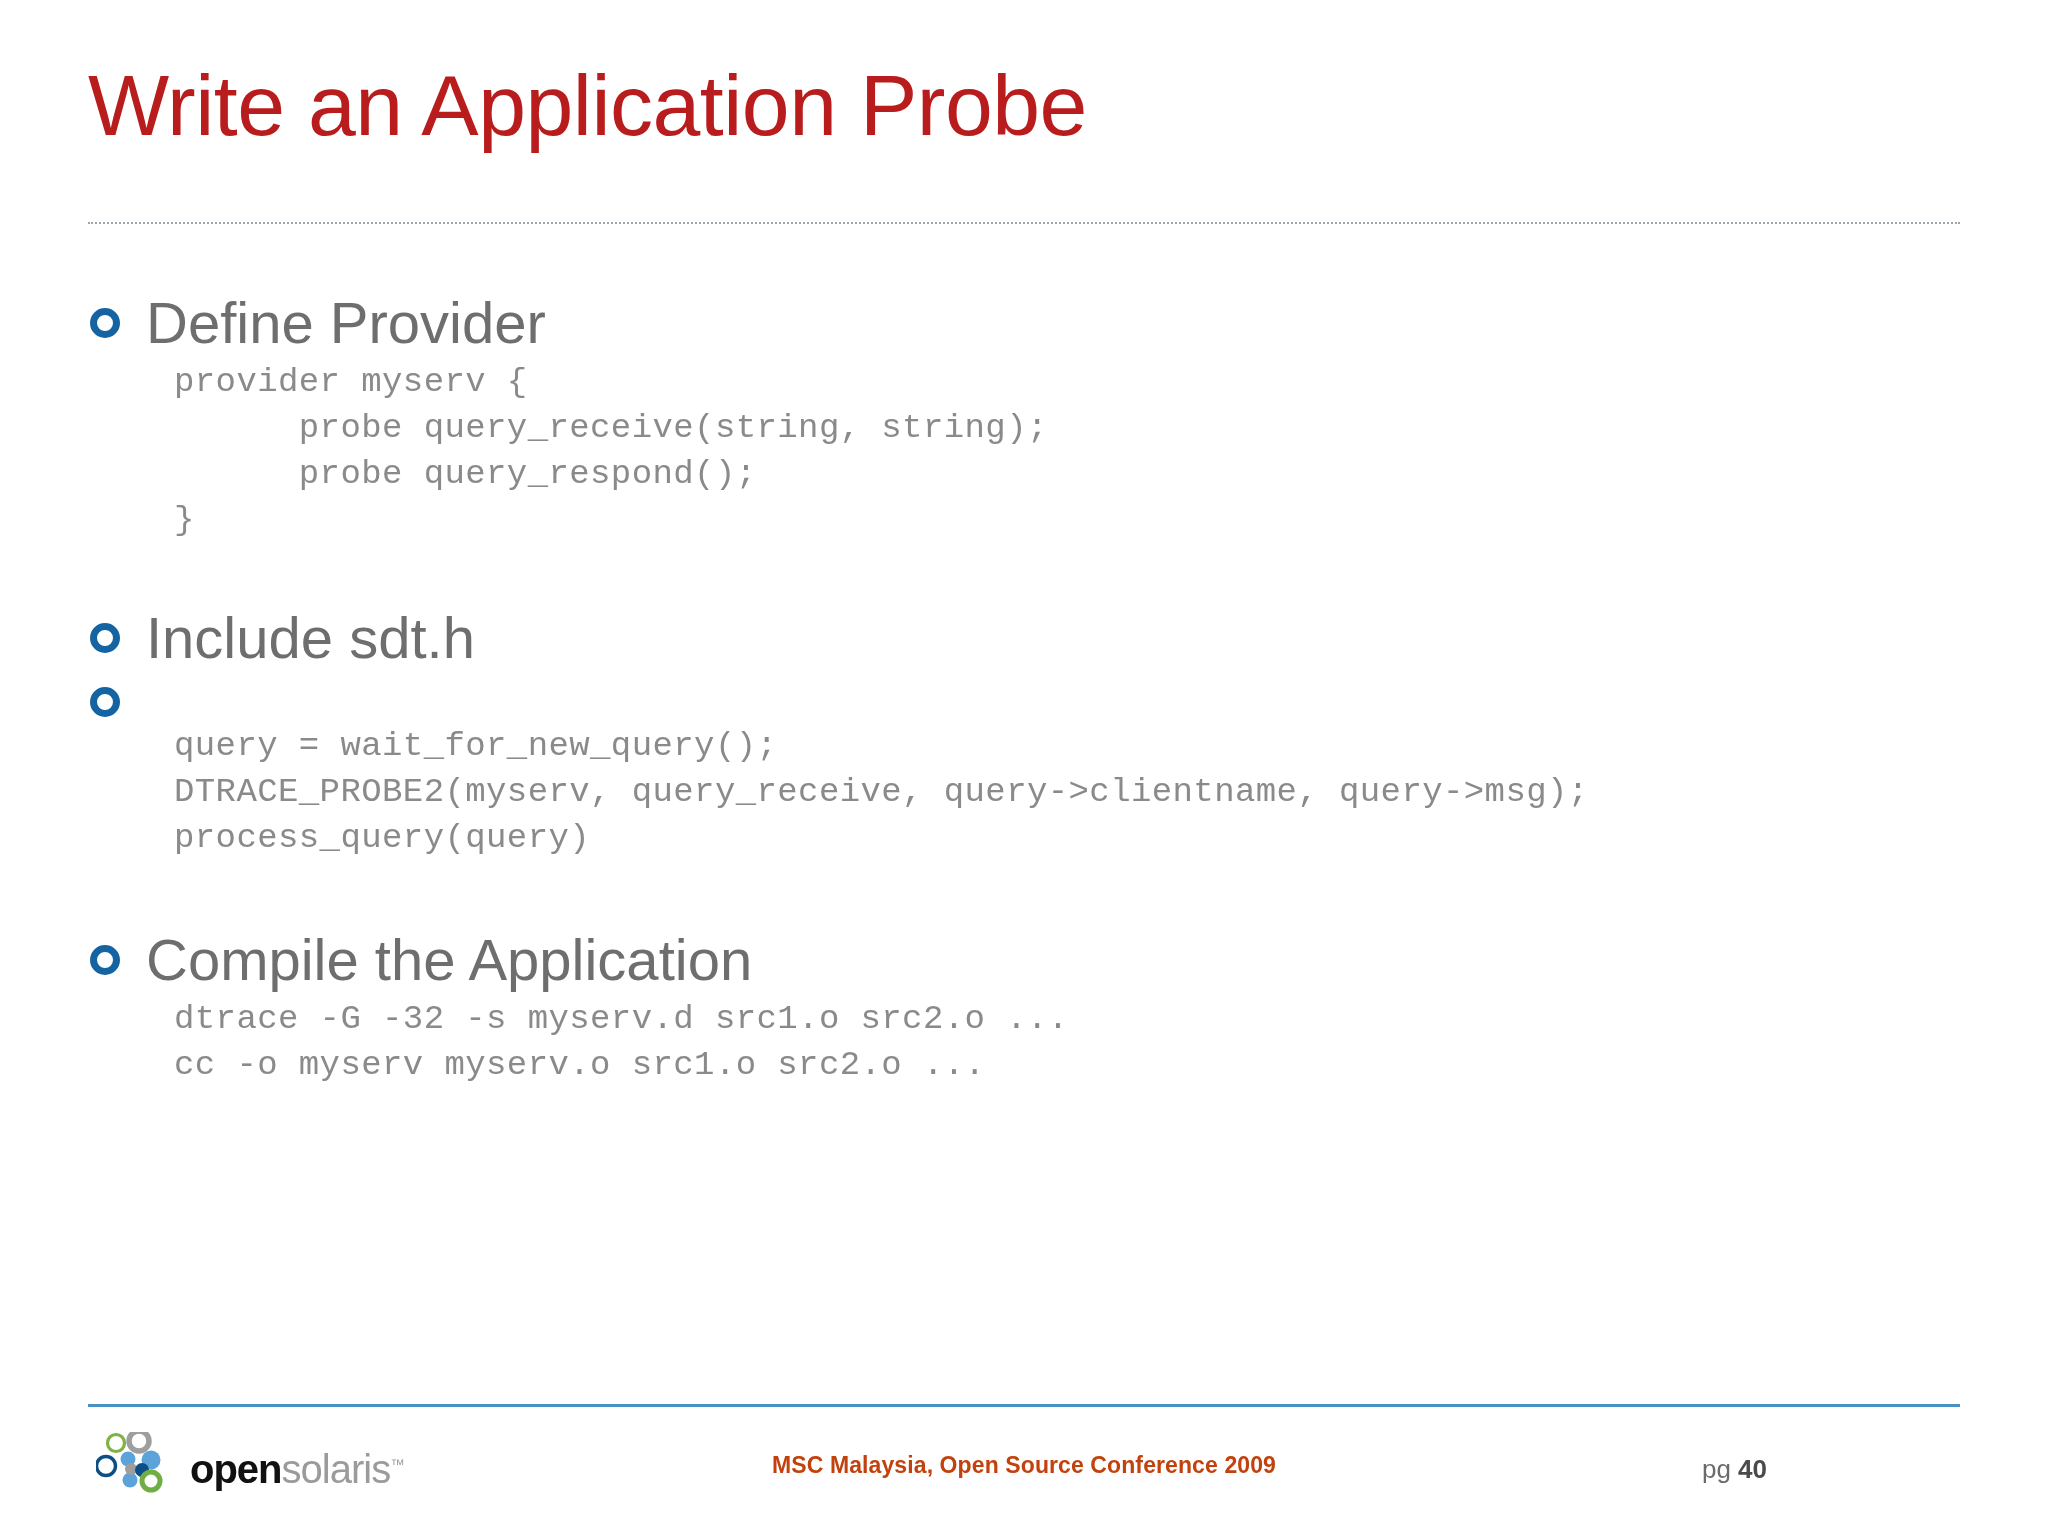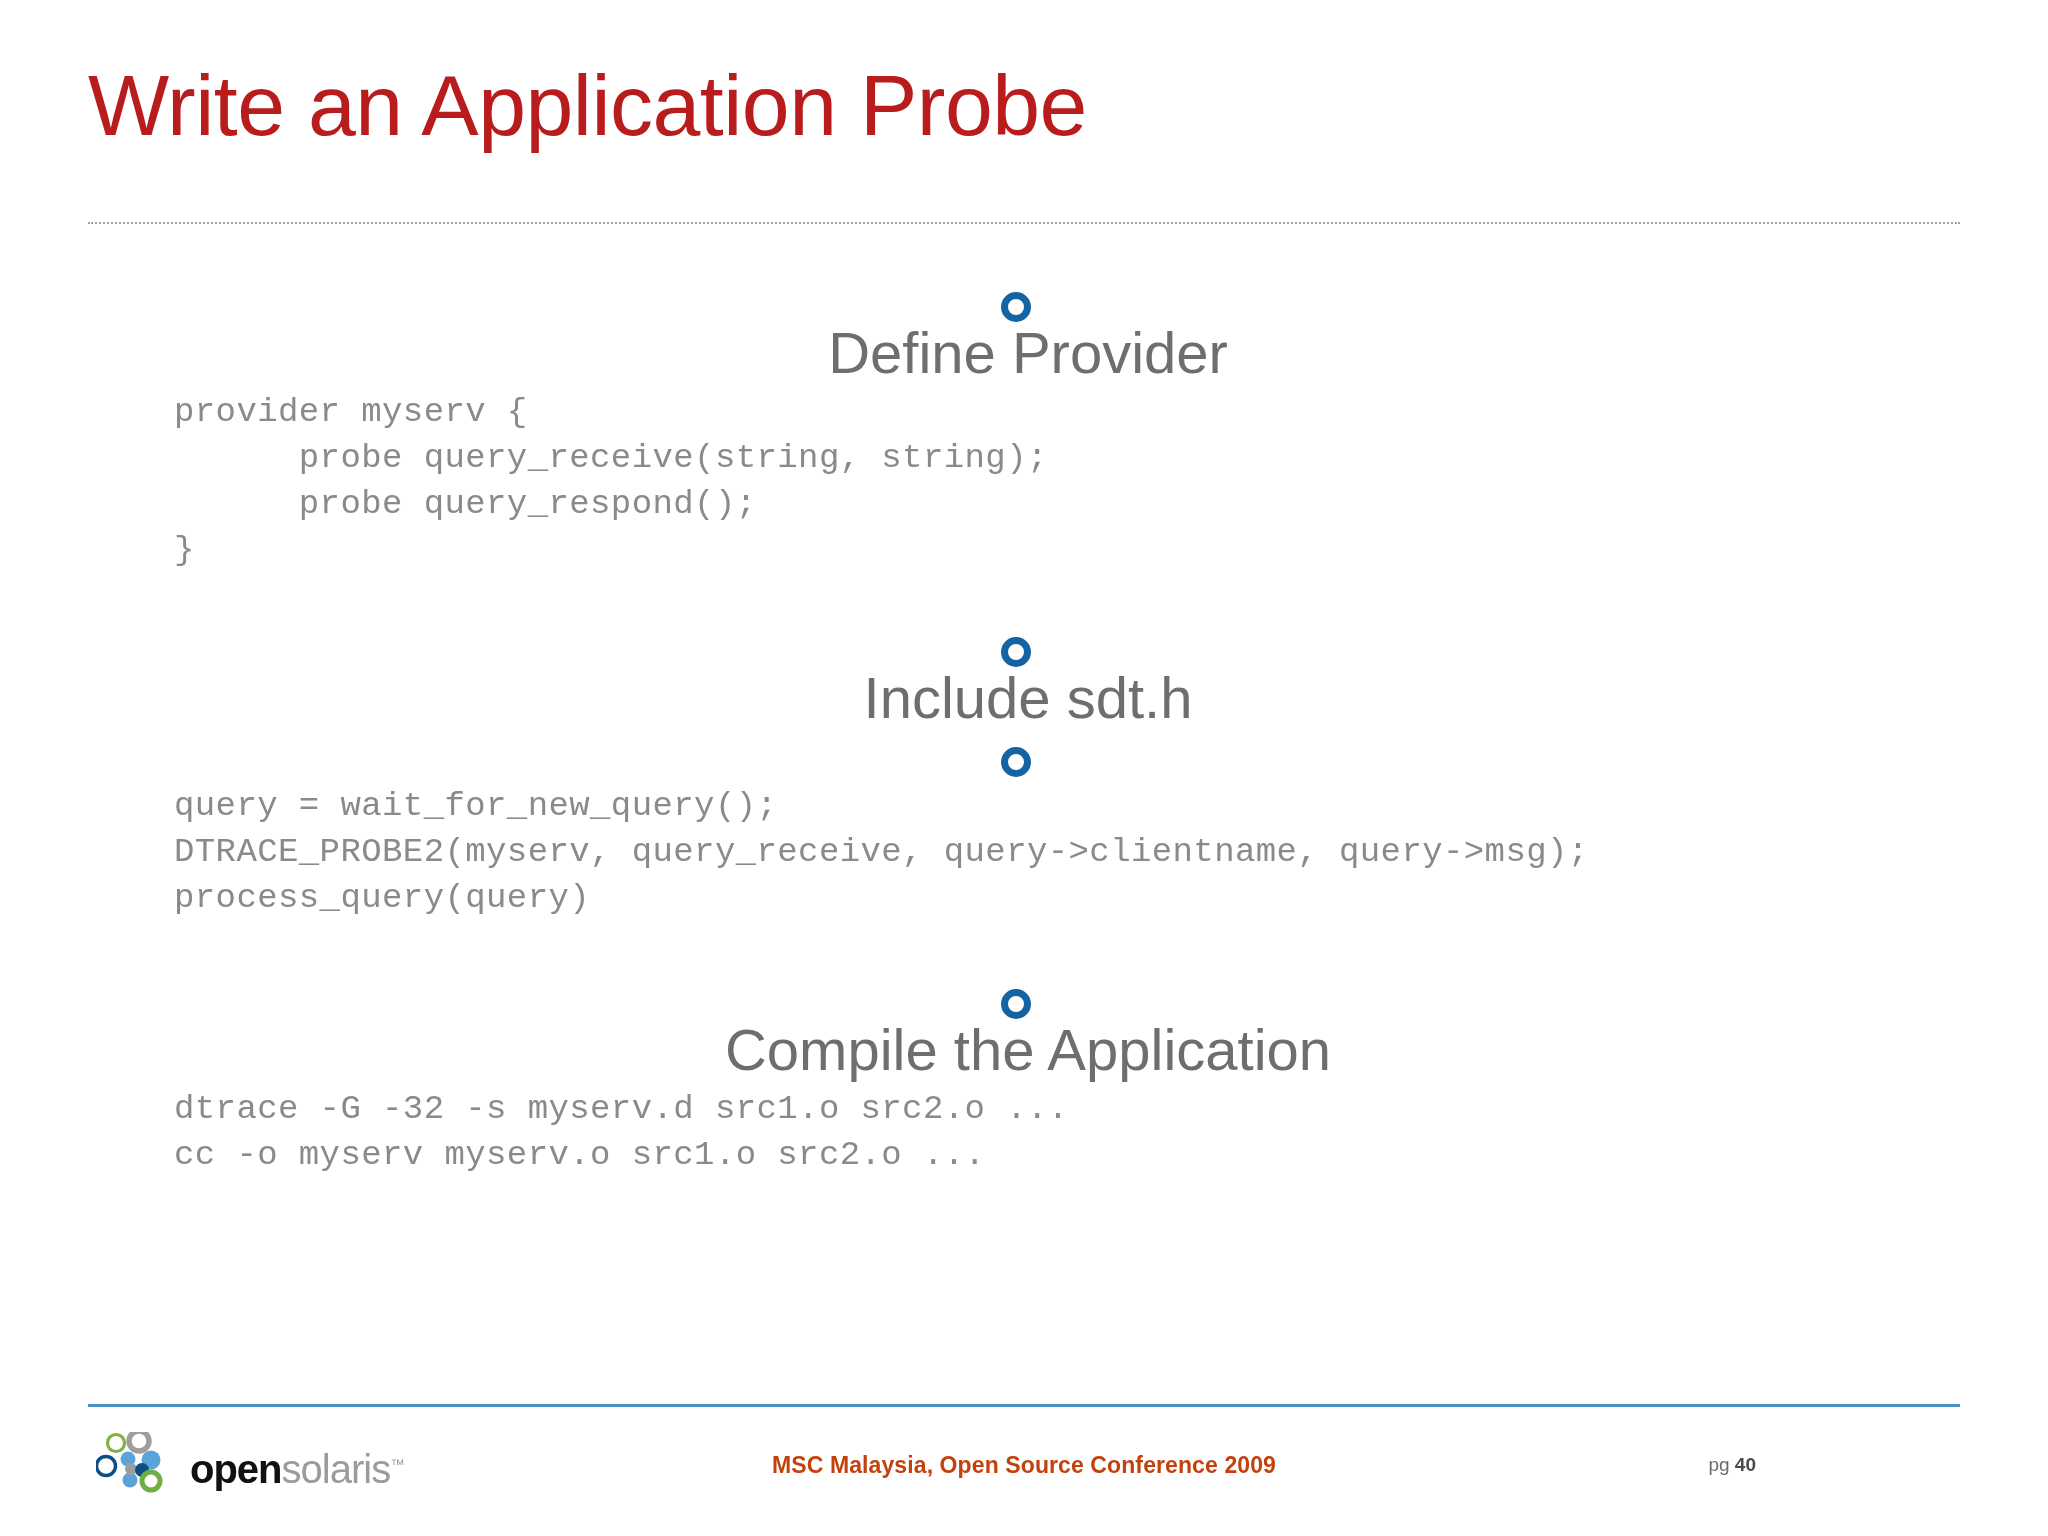--- a/index.html
+++ b/index.html
@@ -52,21 +52,20 @@
     top: 292px;
     width: 1880px;
   }
 
   .block { position: relative; }
 
   .bullet-row {
     display: flex;
     align-items: center;
     position: relative;
-    flex-direction: column;
   }
 
   .bullet-ring {
     width: 30px;
     height: 30px;
     border: 7px solid #1463A3;
     border-radius: 50%;
     box-sizing: border-box;
     flex: 0 0 auto;
     margin-right: 26px;
@@ -147,23 +146,23 @@
     width: 2048px;
     text-align: center;
     font-size: 23px;
     font-weight: 700;
     color: #c2410c;
     letter-spacing: 0.1px;
   }
 
   .footer-page {
     position: absolute;
-    right: 84px;
+    right: 73px;
     top: 36px;
-    font-size: 19px;
+    font-size: 26px;
     color: #6B6B6B;
     white-space: nowrap;
   }
   .footer-page .pg-num { font-weight: 700; color: #4A4A4A; }
 </style>
 </head>
 <body>
 
 <div class="slide">
 

